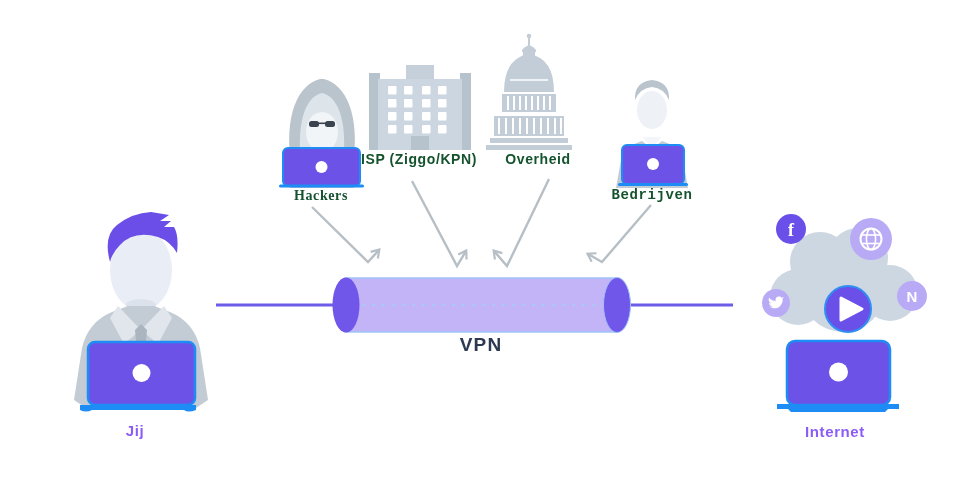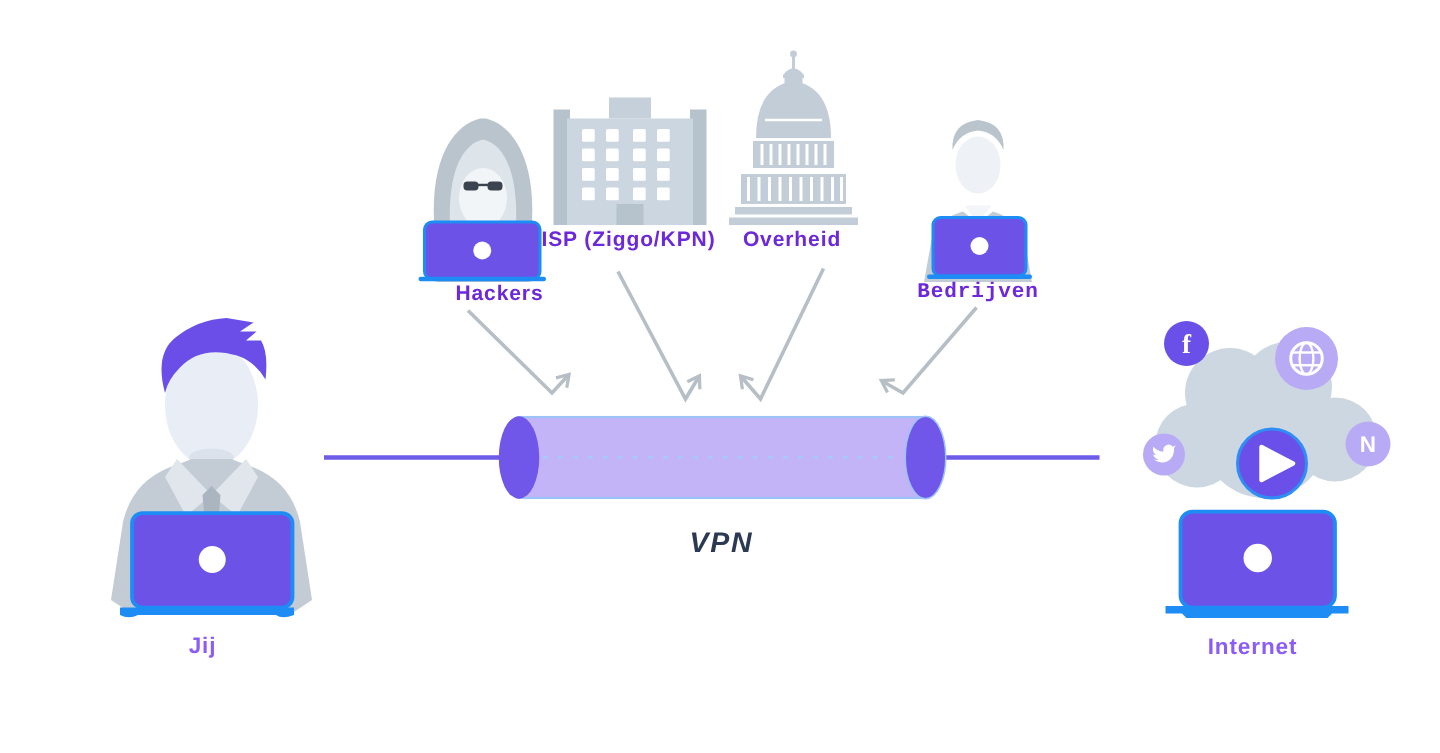--- a/index.html
+++ b/index.html
@@ -3,21 +3,21 @@
 <meta charset="utf-8">
 <style>
   html,body{margin:0;padding:0;background:#fff;}
   .stage{
     position:relative;width:960px;height:502px;background:#ffffff;overflow:hidden;
     font-family:"Liberation Sans",sans-serif;
   }
   .stage svg{position:absolute;left:0;top:0;}
   .lbl{
     position:absolute;font-weight:bold;text-align:center;
-    color:#6d28d9;letter-spacing:.6px;font-size:14px;line-height:1.1;
+    color:#14532d;letter-spacing:.6px;font-size:14px;line-height:1.1;
   }
   .lbl.navy{color:#8b5cf6;font-size:15px;}
   .lbl.vpn{color:#2b3a52;font-size:19px;letter-spacing:1.2px;}
 </style>
 </head>
 <body>
 
 <div class="stage">
 
 <svg width="960" height="502" viewBox="0 0 960 502">
@@ -181,20 +181,20 @@
     <text x="912" y="301.5" text-anchor="middle" font-family="Liberation Sans, sans-serif" font-weight="bold" font-size="15" fill="#ffffff">N</text>
   </g>
 
   <g>
     <rect x="787" y="341" width="103" height="64" rx="8" fill="#6d52e8" stroke="#1d8cf5" stroke-width="2.5"></rect>
     <circle cx="838.5" cy="372" r="9.5" fill="#ffffff"></circle>
     <path fill="#1d8cf5" d="M777,404 L899,404 L899,409 L888,409 L885,412 L791,412 L788,409 L777,409 Z"></path>
   </g>
 </svg>
 
-  <div class="lbl" style="left:263px;top:188px;width:140px;">Hackers</div>
+  <div class="lbl" style="left:251px;top:188px;width:140px;font-family:Liberation Serif, serif;">Hackers</div>
   <div class="lbl" style="left:338px;top:152px;width:162px;">ISP (Ziggo/KPN)</div>
-  <div class="lbl" style="left:458px;top:152px;width:140px;">Overheid</div>
+  <div class="lbl" style="left:468px;top:152px;width:140px;">Overheid</div>
   <div class="lbl" style="left:582px;top:188px;width:140px;font-family:Liberation Mono, monospace;">Bedrijven</div>
   <div class="lbl navy" style="left:75px;top:423px;width:120px;">Jij</div>
-  <div class="lbl vpn" style="left:411px;top:353px;width:140px;font-style:italic;">VPN</div>
+  <div class="lbl vpn" style="left:411px;top:335px;width:140px;">VPN</div>
   <div class="lbl navy" style="left:765px;top:424px;width:140px;">Internet</div>
 </div>
 
 </body></html>

